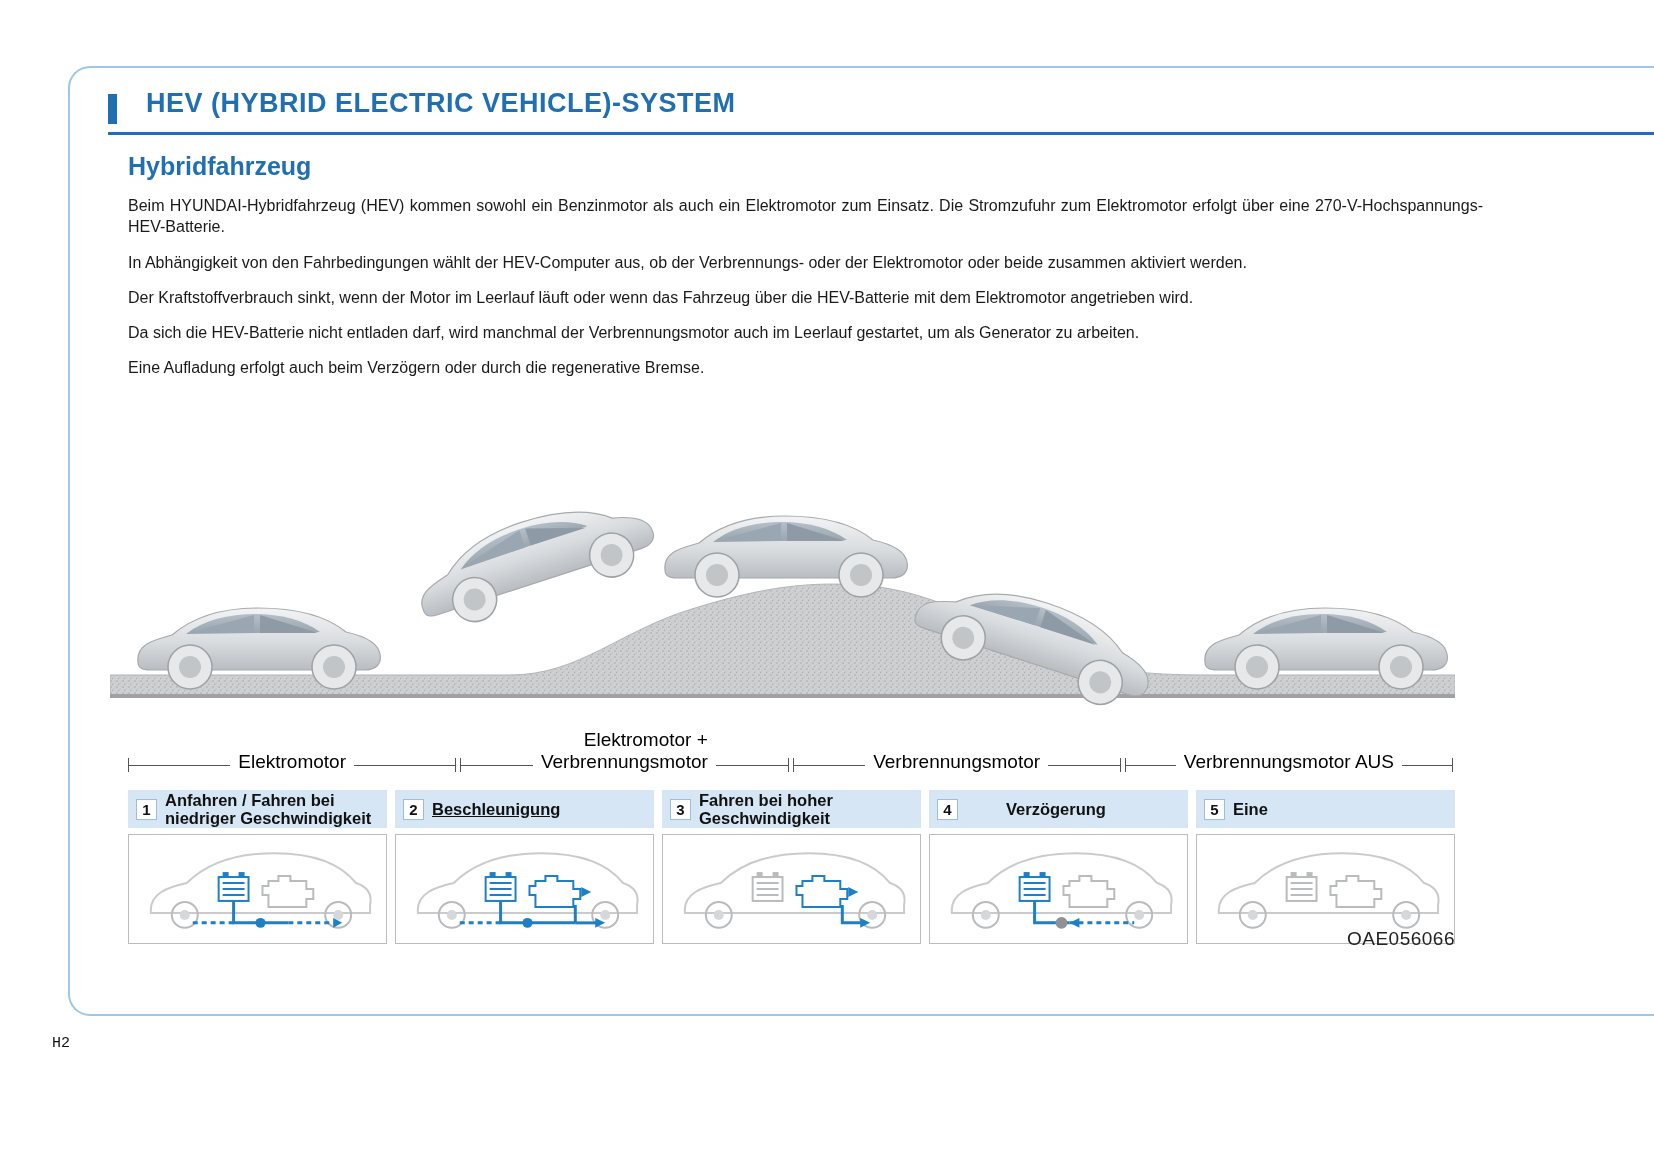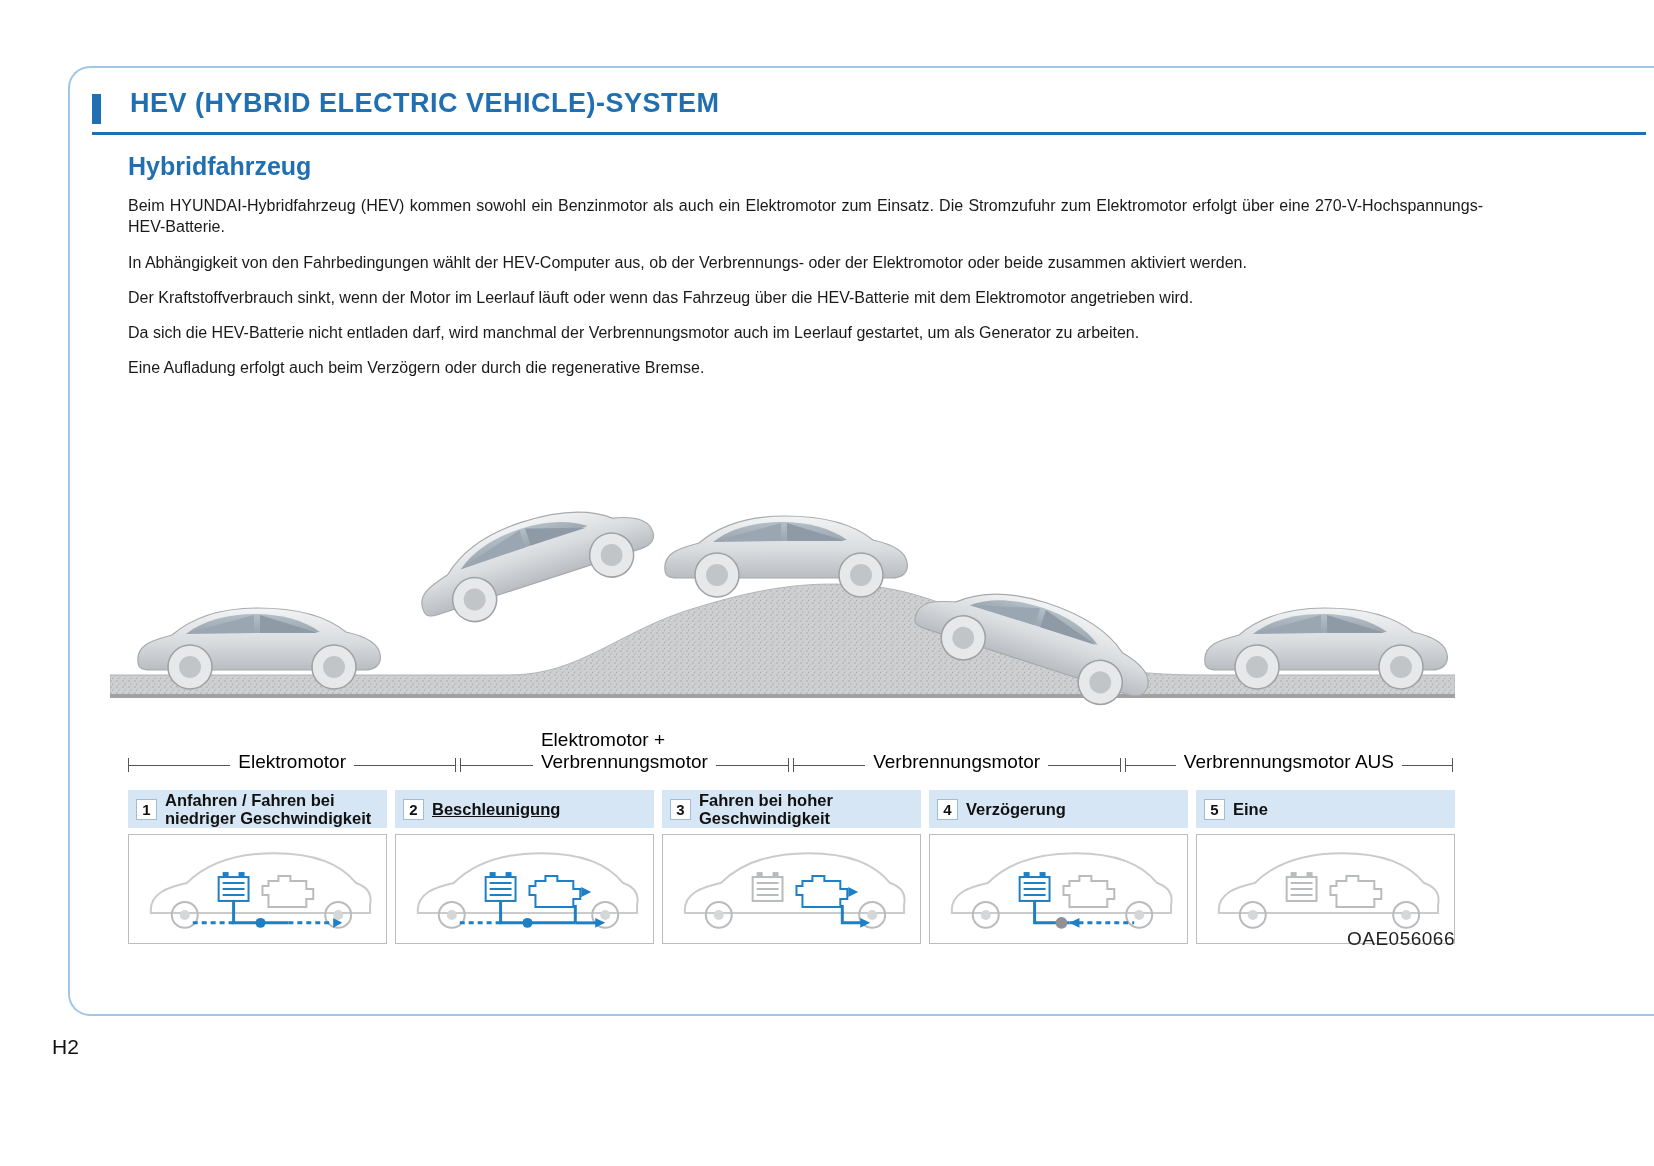--- a/index.html
+++ b/index.html
@@ -26,21 +26,21 @@
     border: 2px solid #9fc6e8;
     border-top-left-radius: 22px;
     border-bottom-left-radius: 22px;
     border-right: none;
     box-sizing: border-box;
   }
 
   
   .header {
     position: absolute;
-    left: 92px;
+    left: 108px;
     top: 88px;
     width: 1358px;
     height: 46px;
   }
   .header-bar {
     position: absolute;
     left: 0;
     top: 6px;
     width: 9px;
     height: 30px;
@@ -118,21 +118,21 @@
   .bracket {
     position: relative;
     flex: 1 1 0;
     height: 50px;
     display: flex;
     align-items: flex-end;
     justify-content: center;
   }
   .bracket .lbl {
     font-size: 19px;
-    text-align: left;
+    text-align: right;
     line-height: 1.15;
     padding: 0 8px;
     background: #fff;
     position: relative;
     z-index: 2;
     bottom: 9px;
   }
   .bracket .line {
     position: absolute;
     left: 2px;
@@ -219,22 +219,23 @@
     font-size: 19px;
     color: #222;
     letter-spacing: 0.5px;
   }
 
   
   .page-num {
     position: absolute;
     left: 52px;
     top: 1035px;
-    font-size: 21px;
+    font-size: 15px;
     color: #111;
+    font-family: Liberation Mono, monospace;
   }
 </style>
 </head>
 <body>
 
 <div class="page-frame"></div>
 
 <div class="header">
   <div class="header-bar"></div>
   <div class="header-title">HEV (HYBRID ELECTRIC VEHICLE)-SYSTEM</div>
@@ -371,21 +372,21 @@
       <div class="step-num">2</div>
       <div class="step-label" style="white-space: pre-line; text-decoration: underline;">Beschleunigung</div>
     </div>
     <div class="step-head">
       <div class="step-num">3</div>
       <div class="step-label" style="white-space: pre-line;">Fahren bei hoher
 Geschwindigkeit</div>
     </div>
     <div class="step-head">
       <div class="step-num">4</div>
-      <div class="step-label" style="white-space: pre-line;">Verzögerung</div>
+      <div class="step-label" style="white-space: pre-line; margin-left: 40px;">Verzögerung</div>
     </div>
     <div class="step-head">
       <div class="step-num">5</div>
       <div class="step-label" style="white-space: pre-line;">Eine</div>
     </div>
   </div>
 
   <div class="diagrams">
 
     <div class="diagram">

